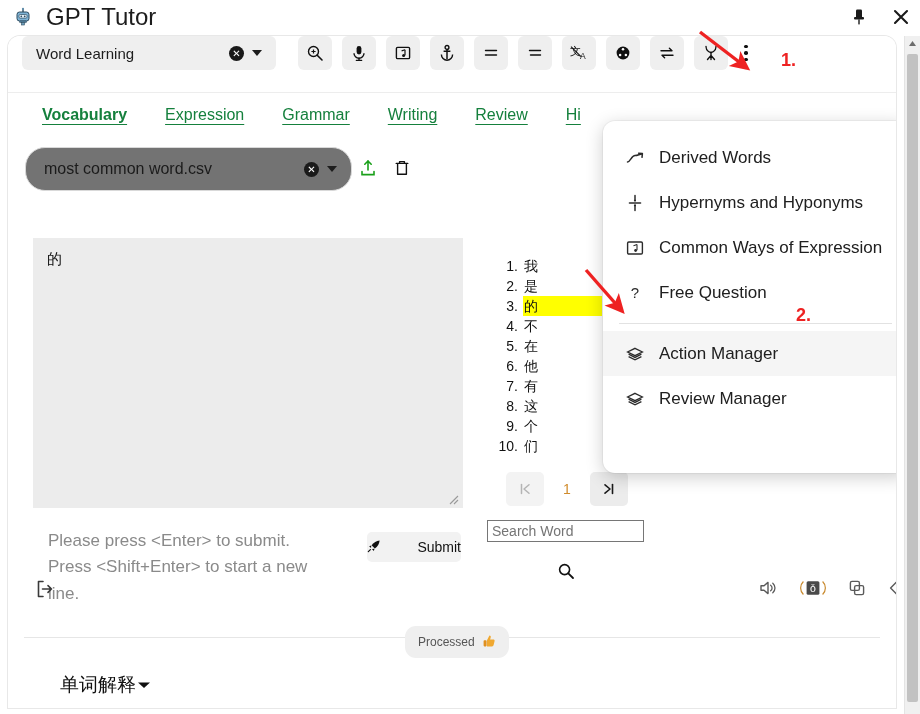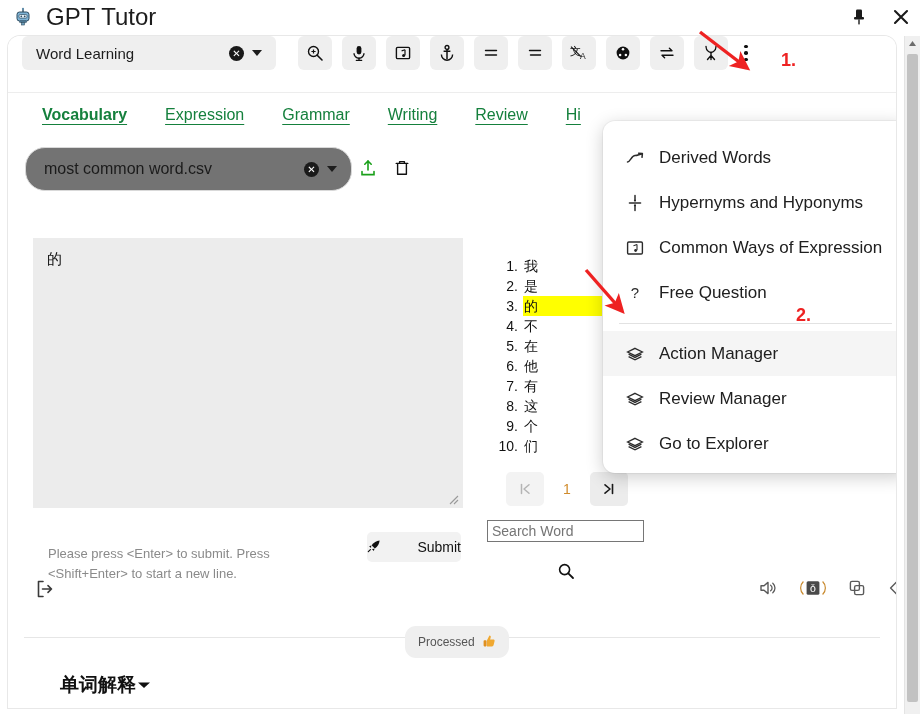--- a/index.html
+++ b/index.html
@@ -144,23 +144,23 @@
     padding: 12px 0 0 14px;
     font-size: 15px; color: #111;
   }
   .resize-grip {
     position: absolute; right: 4px; bottom: 3px;
     width: 12px; height: 12px;
     color: #9a9a9a; font-size: 12px; line-height: 12px;
   }
 
   .hint {
-    position: absolute; left: 40px; top: 508px;
+    position: absolute; left: 40px; top: 492px;
     width: 270px;
-    font-size: 13px; color: #8a8a8a; line-height: 1.55;
+    font-size: 17px; color: #8a8a8a; line-height: 1.55;
   }
   .submit-btn {
     position: absolute; left: 359px; top: 496px;
     width: 94px; height: 30px;
     background: #f2f2f2; border-radius: 5px;
     display: flex; align-items: center; justify-content: space-between;
     font-size: 14px; color: #111;
     cursor: pointer;
   }
   .exit-icon { position: absolute; left: 26px; top: 542px; cursor: pointer; }
@@ -223,21 +223,20 @@
     background: #efefef; border-radius: 11px;
     display: flex; align-items: center; gap: 7px;
     font-size: 12px; color: #555;
   }
 
   
   .explain-head {
     position: absolute; left: 52px; top: 636px;
     display: flex; align-items: center; gap: 0;
     cursor: pointer;
-    font-weight: bold;
   }
   .explain-title { font-size: 19px; color: #111; }
 
   
   .menu {
     position: absolute; left: 595px; top: 85px;
     width: 305px; height: 352px;
     background: #ffffff;
     border-radius: 12px;
     box-shadow: 0 4px 18px rgba(0,0,0,0.20), 0 0 0 1px rgba(0,0,0,0.04);
@@ -641,30 +640,20 @@
       <div class="mitem">
         <span class="mi-ic">
           <svg width="18" height="14" viewBox="0 0 18 14">
             <path d="M9 1.3 L16.4 5 L9 8.7 L1.6 5 Z" fill="none" stroke="#2b2b2b" stroke-width="1.3"></path>
             <path d="M2.6 7.2 L9 10.4 L15.4 7.2" fill="none" stroke="#2b2b2b" stroke-width="1.3"></path>
             <path d="M2.6 9.6 L9 12.8 L15.4 9.6" fill="none" stroke="#2b2b2b" stroke-width="1.3"></path>
           </svg>
         </span>
         <span>Review Manager</span>
       </div>
-      <div class="mitem">
-        <span class="mi-ic">
-          <svg width="18" height="14" viewBox="0 0 18 14">
-            <path d="M9 1.3 L16.4 5 L9 8.7 L1.6 5 Z" fill="none" stroke="#2b2b2b" stroke-width="1.3"></path>
-            <path d="M2.6 7.2 L9 10.4 L15.4 7.2" fill="none" stroke="#2b2b2b" stroke-width="1.3"></path>
-            <path d="M2.6 9.6 L9 12.8 L15.4 9.6" fill="none" stroke="#2b2b2b" stroke-width="1.3"></path>
-          </svg>
-        </span>
-        <span>Go to Explorer</span>
-      </div>
     </div>
   </div>
 
   <div class="scrollbar">
     <div class="sb-up">
       <svg width="9" height="7" viewBox="0 0 9 7">
           <path d="M4.5 1 L8 6 L1 6 Z" fill="#6d6d6d"></path>
         </svg>
     </div>
     <div class="sb-thumb"></div>

